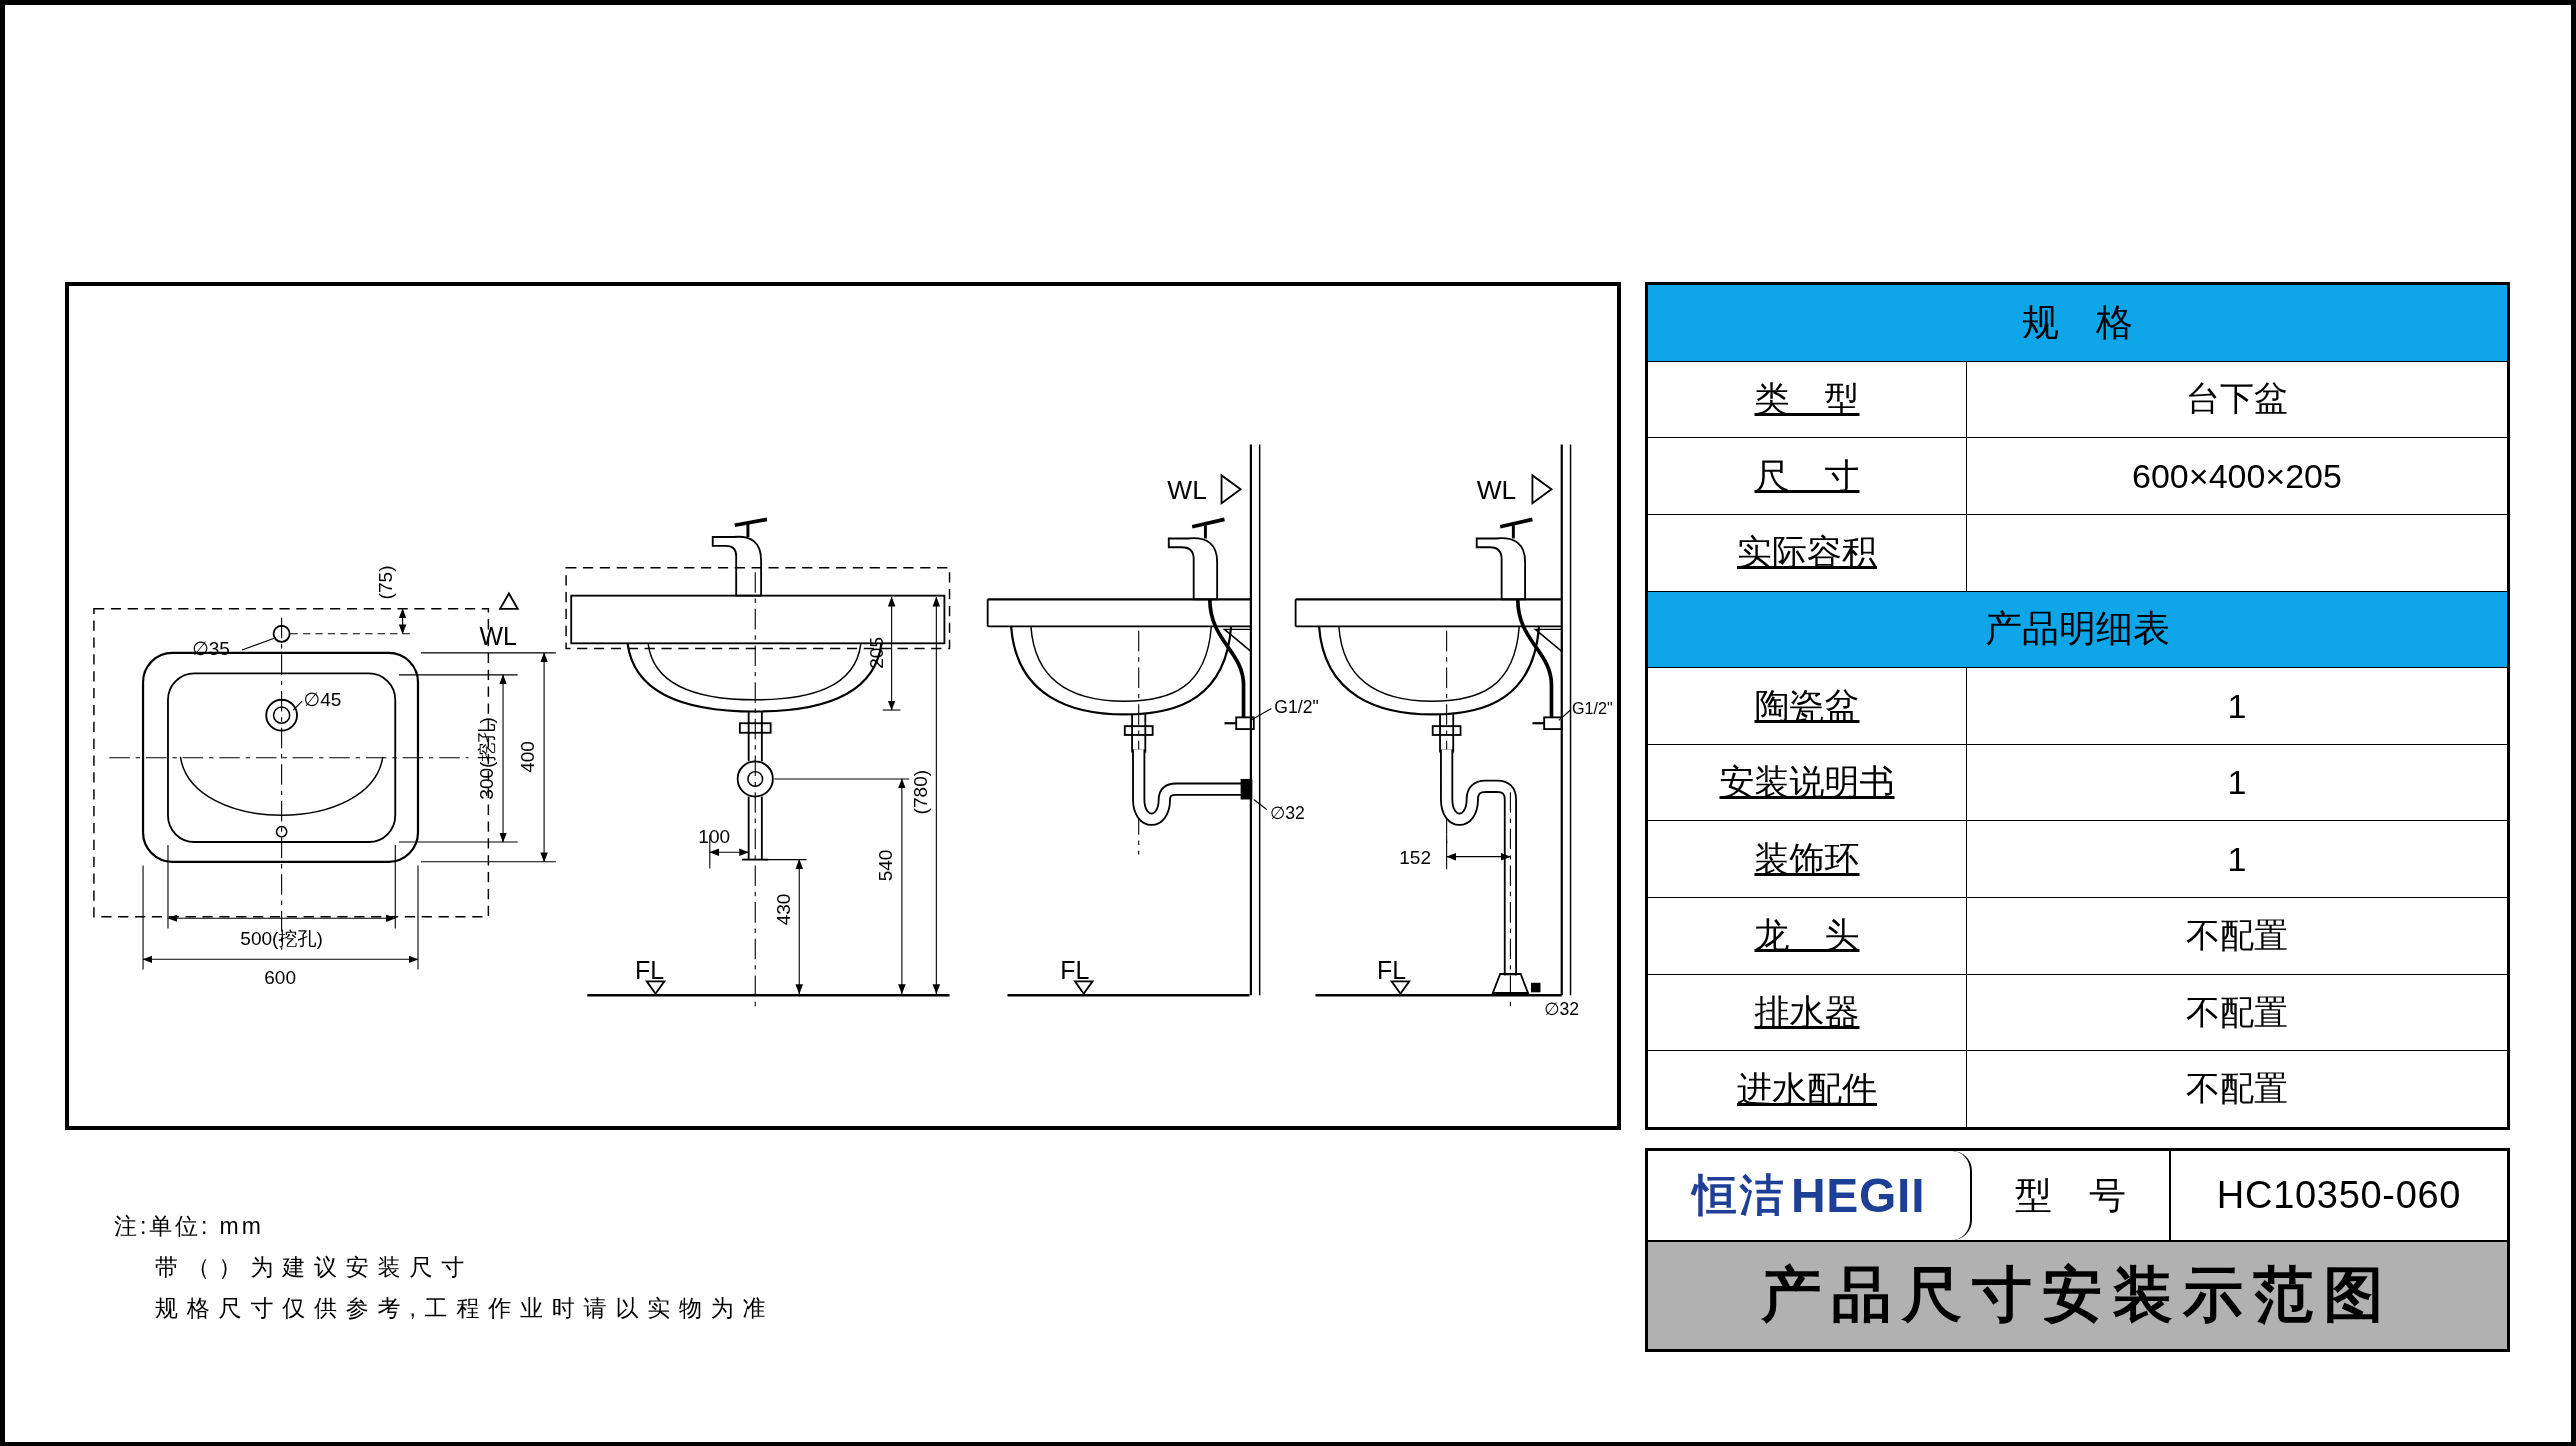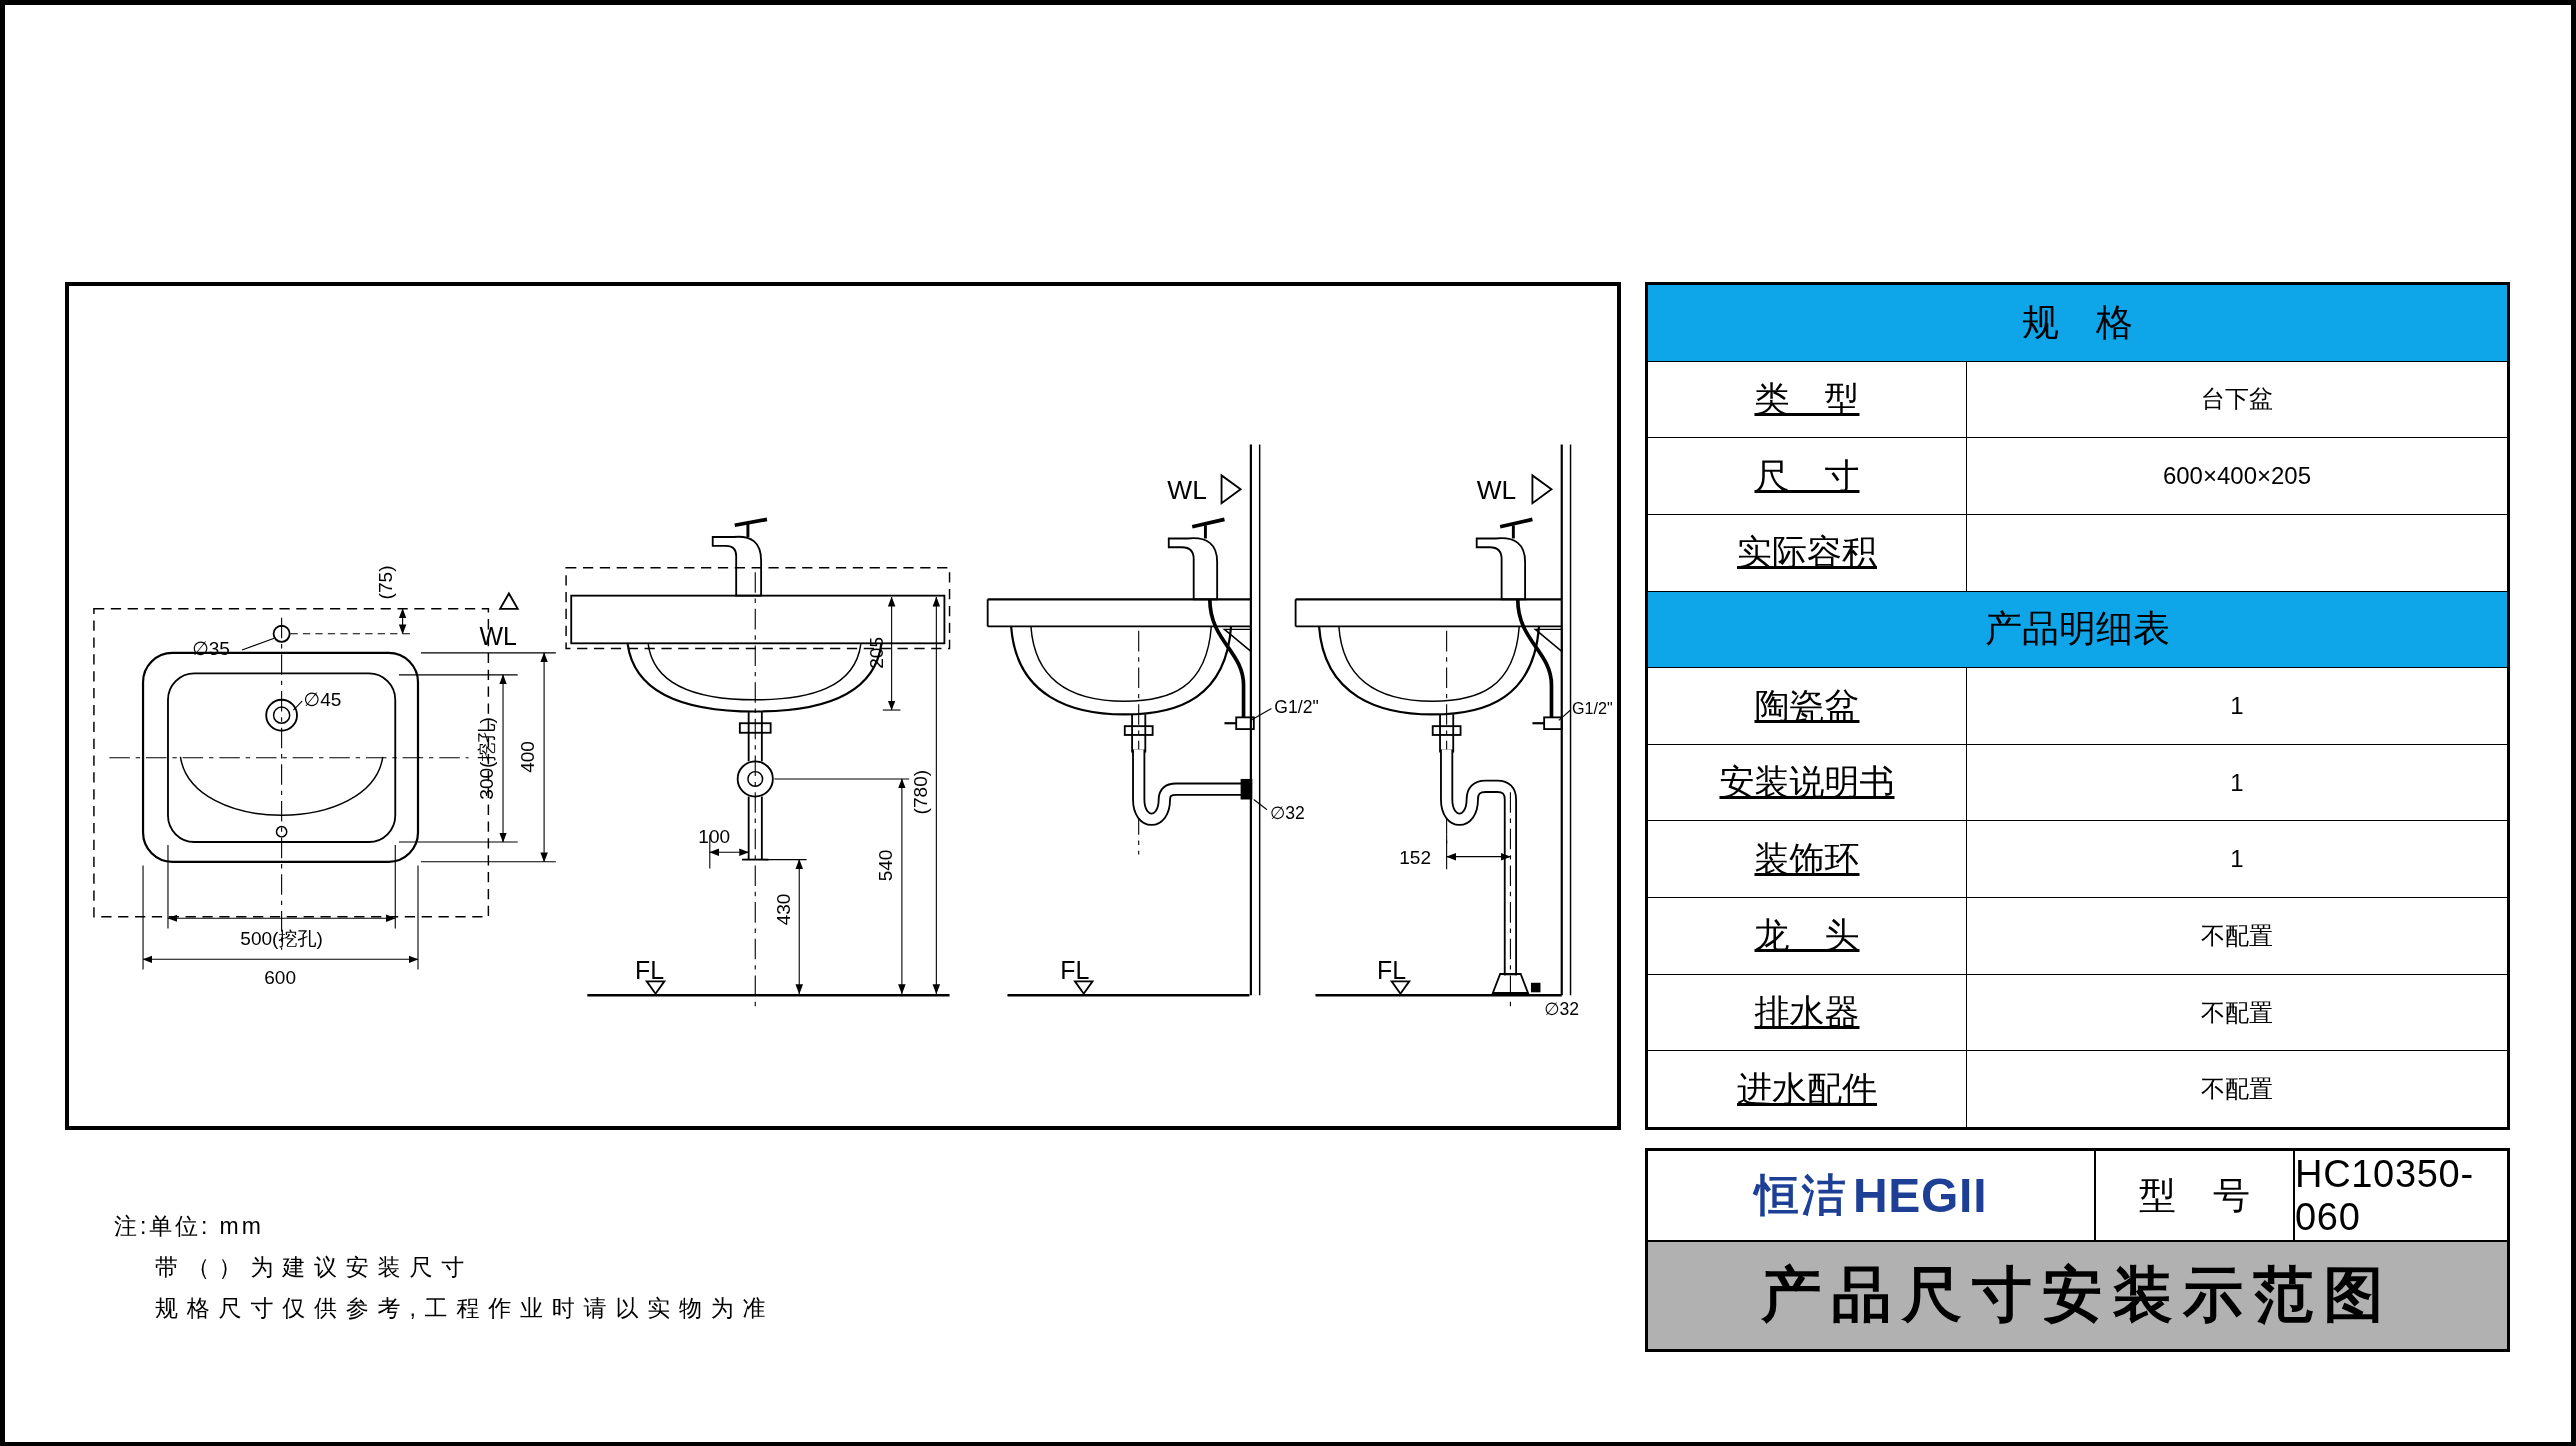--- a/index.html
+++ b/index.html
@@ -37,32 +37,32 @@
     border:3.7px solid #000;
     display:flex;flex-direction:column;
     background:#fff;
   }
   .srow{flex:1;display:flex;min-height:0;}
   .srow + .srow{border-top:1.5px solid #000;}
   .srow.hdr{background:#0ea5e9;}
   .cell{display:flex;align-items:center;justify-content:center;}
   .cell.full{flex:1;font-size:37px;}
   .cell.lab{width:319px;border-right:1.5px solid #000;font-size:35px;box-sizing:border-box;text-decoration:underline;}
-  .cell.val{flex:1;font-size:24px;}
+  .cell.val{flex:1;font-size:34px;}
   
   .title-block{
     position:absolute;left:1640px;top:1143px;
     width:865px;height:204px;
     box-sizing:border-box;
     border:3.7px solid #000;
     display:flex;flex-direction:column;
     background:#fff;
   }
   .tb-top{height:89px;display:flex;border-bottom:2.9px solid #000;}
-  .tb-logo{width:448px;border-right:2.9px solid #000;display:flex;align-items:center;justify-content:center;color:#1e3f96;box-sizing:border-box;}
+  .tb-logo{width:324px;border-right:2.9px solid #000;display:flex;align-items:center;justify-content:center;color:#1e3f96;box-sizing:border-box;border-radius:20px;}
   .tb-logo .cn{font-size:44px;font-weight:900;letter-spacing:2.9px;}
   .tb-logo .en{font-size:48px;font-weight:900;letter-spacing:0.7px;margin-left:4.4px;}
   .tb-model-label{width:199px;border-right:2.9px solid #000;display:flex;align-items:center;justify-content:center;font-size:37px;box-sizing:border-box;}
   .tb-model-value{flex:1;display:flex;align-items:center;justify-content:center;font-size:38px;font-weight:500;letter-spacing:0.7px;}
   .tb-banner{flex:1;background:#b1b1b1;display:flex;align-items:center;justify-content:center;font-size:60px;font-weight:700;letter-spacing:10.3px;}
 </style>
 </head>
 <body>
 
 <div class="page">

